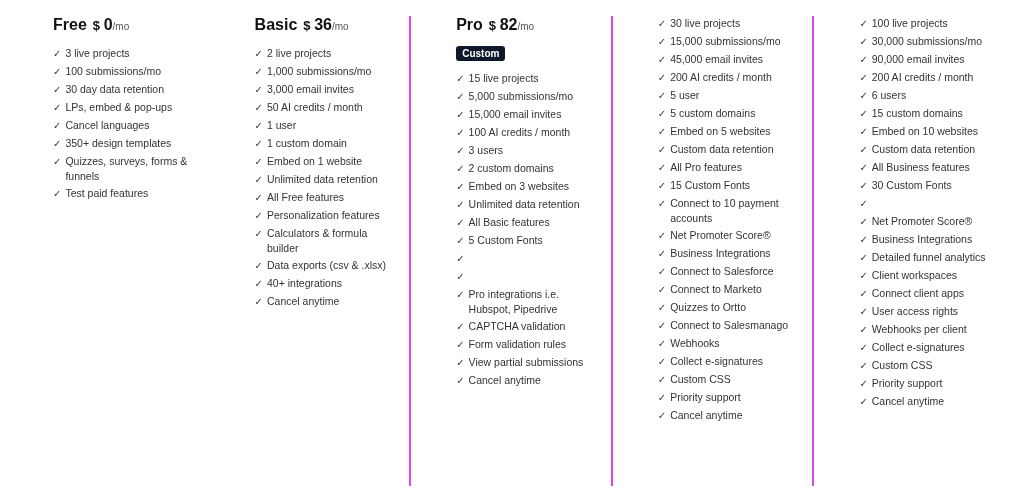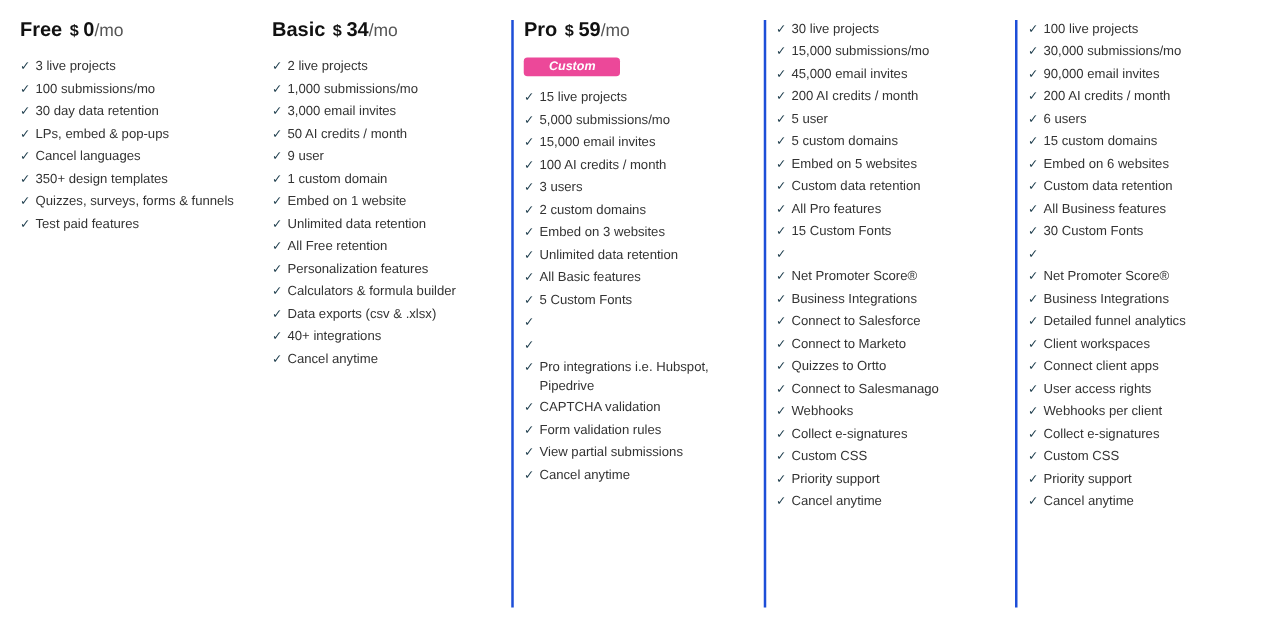--- a/index.html
+++ b/index.html
@@ -12,23 +12,24 @@
     .pricing-table {
       display: flex;
       width: 1024px;
       min-height: 502px;
       padding: 16px 8px;
     }
     .plan-col {
       flex: 1;
       padding: 0 8px;
       border-right: 2px solid transparent;
+      margin-left: 37px;
     }
     .plan-col.has-border {
-      border-right: 2px solid #1d4ed8;
+      border-right: 2px solid #d946ef;
     }
     .plan-header {
       display: flex;
       align-items: baseline;
       gap: 6px;
       margin-bottom: 12px;
     }
     .plan-name {
       font-size: 16px;
       font-weight: 700;
@@ -40,21 +41,21 @@
       color: #111;
       white-space: nowrap;
     }
     .plan-price .currency {
       font-size: 13px;
     }
     .plan-price .amount {
       font-size: 16px;
     }
     .plan-price .per {
-      font-size: 14px;
+      font-size: 10px;
       font-weight: 400;
       color: #555;
     }
     .feature-list {
       list-style: none;
       display: flex;
       flex-direction: column;
       gap: 3px;
     }
     .feature-item {
@@ -65,29 +66,28 @@
       color: #333;
       line-height: 1.4;
     }
     .check-icon {
       color: #1a3a4a;
       font-size: 10px;
       margin-top: 1px;
       flex-shrink: 0;
     }
     .custom-badge {
-      background: #ec4899;
+      background: #0f172a;
       color: #fff;
       font-size: 10px;
       font-weight: 600;
-      padding: 2px 20px;
+      padding: 2px 6px;
       border-radius: 3px;
       display: inline-block;
       margin-bottom: 10px;
-      font-style: italic;
     }
   </style>
 </head>
 <body>
 
 <div class="pricing-table">
 <div class="plan-col">
       <div class="plan-header">
         <span class="plan-name">Free</span>
         <span class="plan-price"><span class="currency">$ </span><span class="amount">0</span><span class="per">/mo</span></span>
@@ -123,58 +123,58 @@
         </li>
         <li class="feature-item">
           <span class="check-icon">✓</span>
           <span>Test paid features</span>
         </li>
       </ul>
     </div>
     <div class="plan-col has-border">
       <div class="plan-header">
         <span class="plan-name">Basic</span>
-        <span class="plan-price"><span class="currency">$ </span><span class="amount">34</span><span class="per">/mo</span></span>
+        <span class="plan-price"><span class="currency">$ </span><span class="amount">36</span><span class="per">/mo</span></span>
       </div>
       <ul class="feature-list">
         <li class="feature-item">
           <span class="check-icon">✓</span>
           <span>2 live projects</span>
         </li>
         <li class="feature-item">
           <span class="check-icon">✓</span>
           <span>1,000 submissions/mo</span>
         </li>
         <li class="feature-item">
           <span class="check-icon">✓</span>
           <span>3,000 email invites</span>
         </li>
         <li class="feature-item">
           <span class="check-icon">✓</span>
           <span>50 AI credits / month</span>
         </li>
         <li class="feature-item">
           <span class="check-icon">✓</span>
-          <span>9 user</span>
+          <span>1 user</span>
         </li>
         <li class="feature-item">
           <span class="check-icon">✓</span>
           <span>1 custom domain</span>
         </li>
         <li class="feature-item">
           <span class="check-icon">✓</span>
           <span>Embed on 1 website</span>
         </li>
         <li class="feature-item">
           <span class="check-icon">✓</span>
           <span>Unlimited data retention</span>
         </li>
         <li class="feature-item">
           <span class="check-icon">✓</span>
-          <span>All Free retention</span>
+          <span>All Free features</span>
         </li>
         <li class="feature-item">
           <span class="check-icon">✓</span>
           <span>Personalization features</span>
         </li>
         <li class="feature-item">
           <span class="check-icon">✓</span>
           <span>Calculators &amp; formula builder</span>
         </li>
         <li class="feature-item">
@@ -186,21 +186,21 @@
           <span>40+ integrations</span>
         </li>
         <li class="feature-item">
           <span class="check-icon">✓</span>
           <span>Cancel anytime</span>
         </li>
       </ul>
     </div>
     <div class="plan-col has-border"><div class="plan-header">
         <span class="plan-name">Pro</span>
-        <span class="plan-price"><span class="currency">$ </span><span class="amount">59</span><span class="per">/mo</span></span>
+        <span class="plan-price"><span class="currency">$ </span><span class="amount">82</span><span class="per">/mo</span></span>
       </div><div class="custom-badge">Custom</div><ul class="feature-list">
         <li class="feature-item">
           <span class="check-icon">✓</span>
           <span>15 live projects</span>
         </li>
         <li class="feature-item">
           <span class="check-icon">✓</span>
           <span>5,000 submissions/mo</span>
         </li>
         <li class="feature-item">
@@ -299,20 +299,21 @@
         <li class="feature-item">
           <span class="check-icon">✓</span>
           <span>All Pro features</span>
         </li>
         <li class="feature-item">
           <span class="check-icon">✓</span>
           <span>15 Custom Fonts</span>
         </li>
         <li class="feature-item">
           <span class="check-icon">✓</span>
+          <span>Connect to 10 payment accounts</span>
         </li>
         <li class="feature-item">
           <span class="check-icon">✓</span>
           <span>Net Promoter Score®</span>
         </li>
         <li class="feature-item">
           <span class="check-icon">✓</span>
           <span>Business Integrations</span>
         </li>
         <li class="feature-item">
@@ -374,21 +375,21 @@
         <li class="feature-item">
           <span class="check-icon">✓</span>
           <span>6 users</span>
         </li>
         <li class="feature-item">
           <span class="check-icon">✓</span>
           <span>15 custom domains</span>
         </li>
         <li class="feature-item">
           <span class="check-icon">✓</span>
-          <span>Embed on 6 websites</span>
+          <span>Embed on 10 websites</span>
         </li>
         <li class="feature-item">
           <span class="check-icon">✓</span>
           <span>Custom data retention</span>
         </li>
         <li class="feature-item">
           <span class="check-icon">✓</span>
           <span>All Business features</span>
         </li>
         <li class="feature-item">

